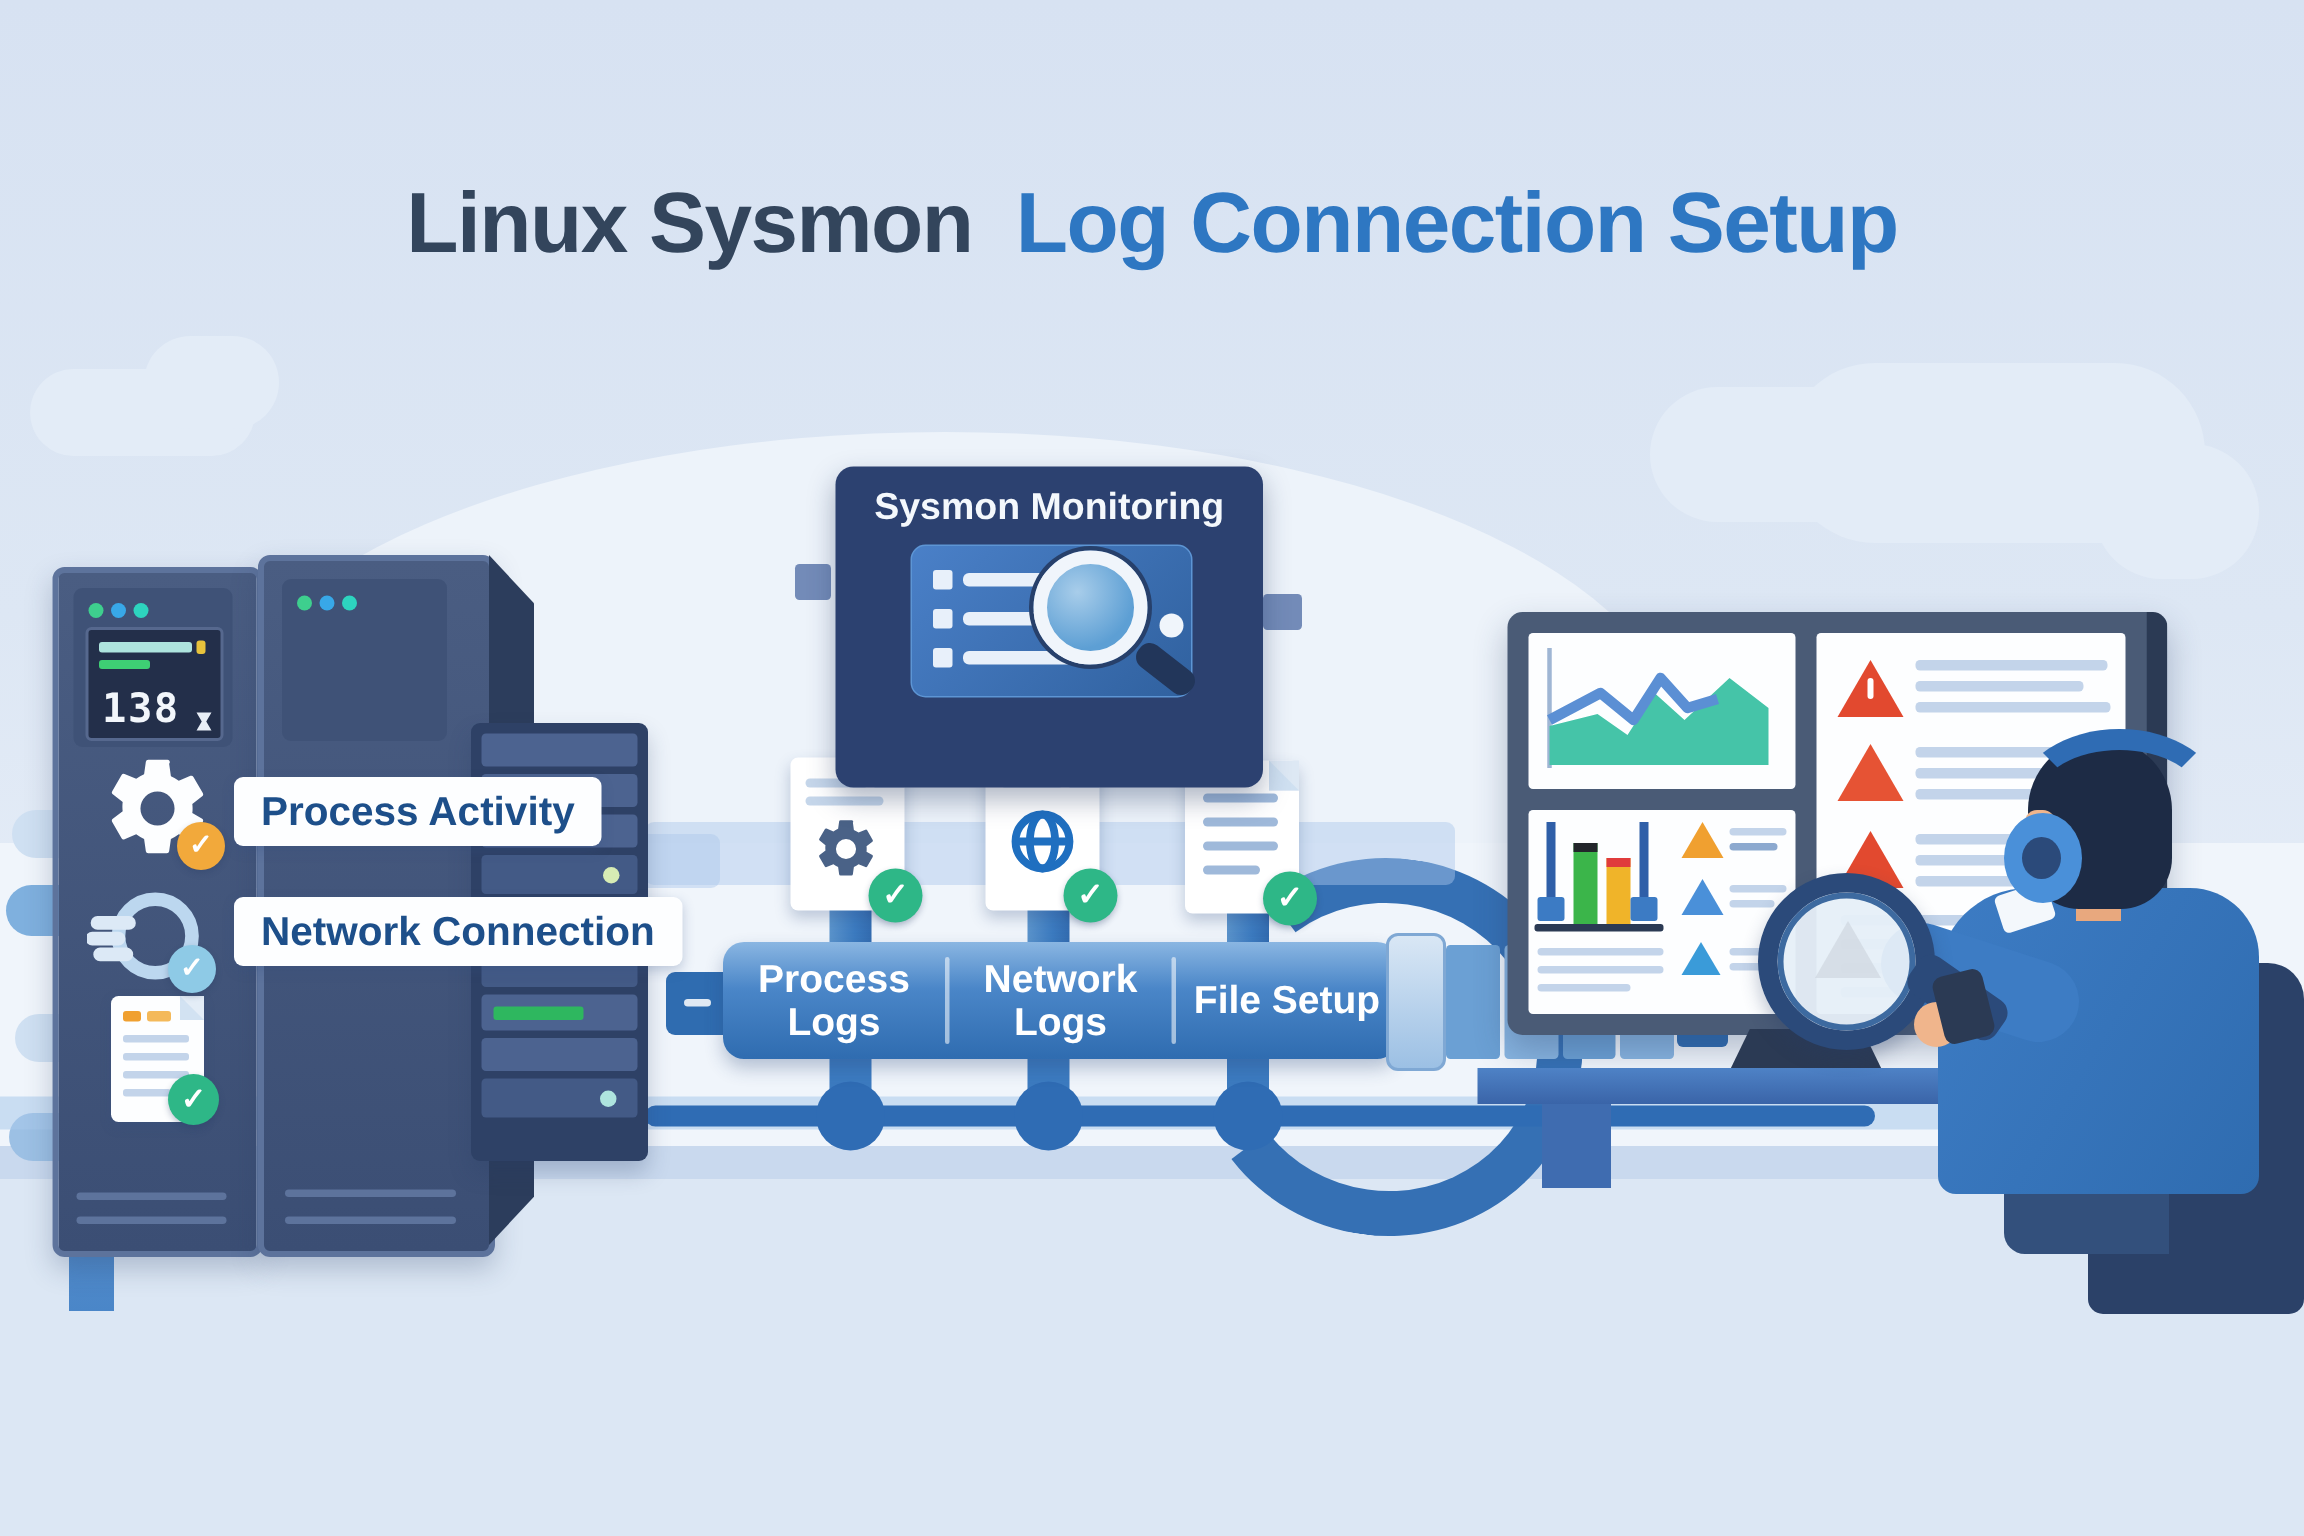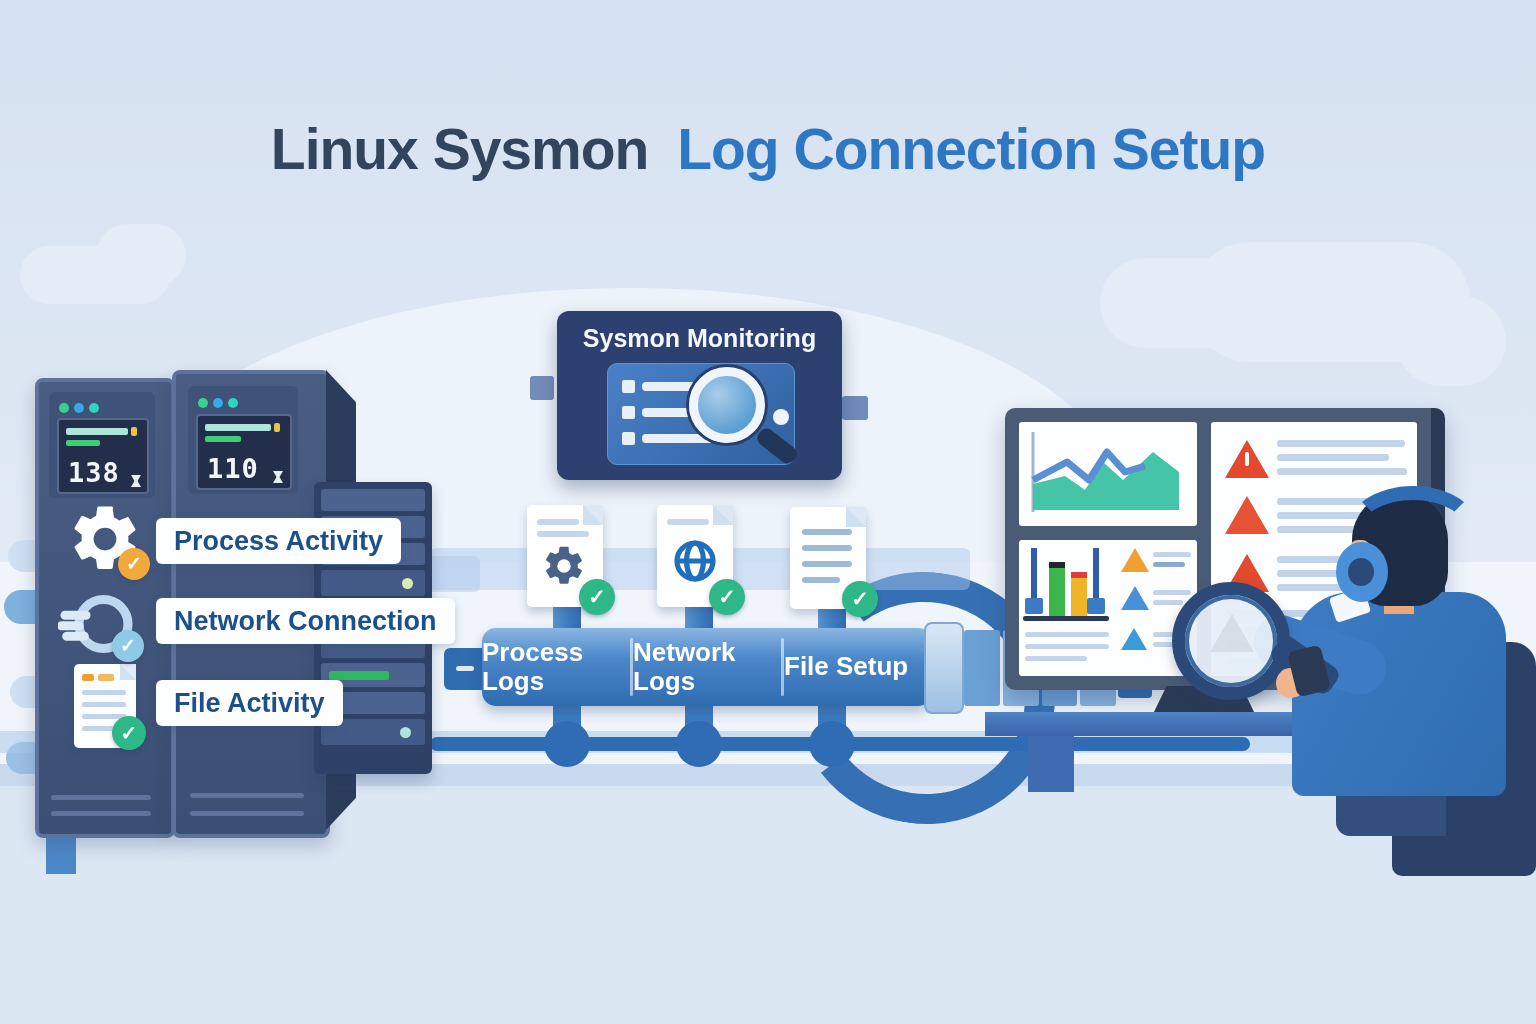--- a/index.html
+++ b/index.html
@@ -41,41 +41,41 @@
   .rack-row{background:#4c6390;border-radius:3px;margin-bottom:5px;position:relative;}
 
   
   .evt-label{height:46px;line-height:46px;padding:0 18px;background:#fdfeff;border-radius:6px;
              color:#1d4f8a;font-size:27px;font-weight:bold;box-shadow:0 3px 8px rgba(50,80,130,.25);
              z-index:30;white-space:nowrap;}
   .badge{border-radius:50%;color:#fff;font-weight:bold;text-align:center;z-index:31;
          box-shadow:0 2px 4px rgba(40,60,100,.3);}
 
   
-  .sysmon-panel{left:557px;top:311px;width:285px;height:169px;background:#2c4170;border-radius:12px;
+  .sysmon-panel{left:557px;top:311px;width:285px;height:214px;background:#2c4170;border-radius:12px;
                 box-shadow:0 8px 18px rgba(30,50,90,.35);z-index:25;}
   .sysmon-title{top:13px;left:0;width:100%;text-align:center;color:#f4f8fc;font-size:25px;font-weight:bold;}
   .sysmon-card{left:50px;top:52px;width:186px;height:100px;border-radius:10px;
                background:linear-gradient(135deg,#4a80c8,#30619f);border:1px solid #5d95d4;}
   .list-sq{width:13px;height:13px;background:#e8f0fa;border-radius:2px;}
   .list-ln{height:9px;background:#e8f0fa;border-radius:4px;}
   .deco-sq{background:#3f5e9b;border-radius:3px;z-index:24;}
 
   
   .doc{width:76px;height:102px;background:#fff;border-radius:5px;box-shadow:0 5px 10px rgba(50,80,130,.28);z-index:24;}
   .doc-fold{right:0;top:0;width:0;height:0;border-left:20px solid #cfe0f1;border-top:20px solid #dde8f4;
             border-bottom:0 solid transparent;}
   .doc-ln{background:#c5d6ea;border-radius:3px;height:6px;}
 
   
   .vpipe{width:28px;background:linear-gradient(90deg,#5b94cc,#3c7bc0 60%,#336cb0);z-index:5;}
   .pipeline{left:482px;top:628px;width:450px;height:78px;border-radius:14px;z-index:9;
             background:linear-gradient(180deg,#8ab6e2 0%,#4a86c8 40%,#2f6cb0 100%);
             box-shadow:0 6px 12px rgba(40,70,120,.3);display:flex;align-items:center;}
-  .pipe-seg{flex:1;color:#fff;font-size:26px;font-weight:bold;line-height:1.12;}
+  .pipe-seg{flex:1;text-align:center;color:#fff;font-size:26px;font-weight:bold;line-height:1.12;}
   .pipe-div{width:3px;height:58px;background:rgba(255,255,255,.55);border-radius:2px;}
   .pipe-capL{left:444px;top:648px;width:44px;height:42px;background:#2f6cb0;border-radius:6px;z-index:9;}
   .coupling{left:924px;top:622px;width:40px;height:92px;border-radius:8px;z-index:9;
             background:linear-gradient(180deg,#d9e7f5,#9cc0e4);border:2px solid #7fa8d4;box-sizing:border-box;}
   .seg-pipe{left:964px;top:630px;width:152px;height:76px;display:flex;gap:3px;z-index:7;}
   .seg-pipe div{flex:1;border-radius:3px;}
   .pipe-capR{left:1118px;top:640px;width:34px;height:58px;background:#2f6cb0;border-radius:4px;z-index:7;}
   .pipe-thin{left:1150px;top:650px;width:46px;height:38px;background:#3c7bc0;z-index:7;}
   .loop-ring{left:795px;top:572px;width:200px;height:192px;border-radius:50%;z-index:3;
              border:30px solid #3570b4;border-left-color:transparent;transform:rotate(8deg);}
@@ -186,29 +186,20 @@
     </div>
     <div class="slotline" style="position:absolute;left:12px;bottom:34px;width:100px;"></div>
     <div class="slotline" style="position:absolute;left:12px;bottom:18px;width:100px;"></div>
   </div>
 
   <div class="abs server" style="left:172px;top:370px;width:150px;height:460px;">
     <div class="screen" style="position:absolute;left:12px;top:12px;width:110px;height:108px;">
       <div style="position:absolute;left:10px;top:8px;">
         <span class="dot" style="background:#3ecf8e;"></span><span class="dot" style="background:#38a8e8;"></span><span class="dot" style="background:#2dd4bf;"></span>
       </div>
-      <div class="screen-inner" style="position:absolute;left:8px;top:28px;width:92px;height:72px;">
-        <div class="bar" style="position:absolute;left:7px;top:8px;width:66px;height:7px;background:#aee4de;"></div>
-        <div class="bar" style="position:absolute;left:76px;top:7px;width:6px;height:9px;background:#e8c33c;"></div>
-        <div class="bar" style="position:absolute;left:7px;top:20px;width:36px;height:6px;background:#3ecf74;"></div>
-        <div class="srv-num" style="position:absolute;left:9px;bottom:4px;">110</div>
-        <svg style="position:absolute;right:5px;bottom:4px;" width="14" height="14" viewBox="0 0 14 14">
-            <path d="M2 1h10L8.5 7 12 13H2l3.5-6z" fill="#e8eef6"></path>
-          </svg>
-      </div>
     </div>
     <div class="slotline" style="position:absolute;left:14px;bottom:36px;width:114px;"></div>
     <div class="slotline" style="position:absolute;left:14px;bottom:18px;width:114px;"></div>
   </div>
   <div class="abs server-side" style="left:326px;top:370px;width:30px;height:460px;"></div>
 
   <div class="abs rack">
     <div class="rack-row" style="height:22px;"></div>
     <div class="rack-row" style="height:22px;">
         <div class="bar" style="position:absolute;left:8px;top:7px;width:34px;height:8px;background:#8ee6a8;"></div>
@@ -250,21 +241,20 @@
   <div class="abs" style="left:74px;top:664px;width:62px;height:84px;background:#fdfeff;border-radius:5px;z-index:30;box-shadow:0 3px 7px rgba(50,80,130,.25);">
     <div style="position:absolute;right:0;top:0;border-left:16px solid #d2e2f2;border-top:16px solid #e4edf7;"></div>
     <div class="bar" style="position:absolute;left:8px;top:10px;width:12px;height:7px;background:#f0a030;"></div>
     <div class="bar" style="position:absolute;left:24px;top:10px;width:16px;height:7px;background:#f4b95a;"></div>
     <div class="bar" style="position:absolute;left:8px;top:26px;width:44px;height:5px;background:#c3d4ea;"></div>
     <div class="bar" style="position:absolute;left:8px;top:38px;width:44px;height:5px;background:#c3d4ea;"></div>
     <div class="bar" style="position:absolute;left:8px;top:50px;width:44px;height:5px;background:#c3d4ea;"></div>
     <div class="bar" style="position:absolute;left:8px;top:62px;width:32px;height:5px;background:#c3d4ea;"></div>
   </div>
   <div class="abs badge" style="left:112px;top:716px;width:34px;height:34px;line-height:34px;font-size:20px;background:#2eb787;"><span>✓</span></div>
-  <div class="abs evt-label" style="left:156px;top:680px;">File Activity</div>
 
   <div class="abs deco-sq" style="left:530px;top:376px;width:24px;height:24px;opacity:.7;"></div>
   <div class="abs deco-sq" style="left:588px;top:398px;width:18px;height:18px;opacity:.45;"></div>
   <div class="abs deco-sq" style="left:842px;top:396px;width:26px;height:24px;opacity:.7;"></div>
   <div class="abs deco-sq" style="left:800px;top:446px;width:20px;height:20px;opacity:.45;"></div>
   <div class="abs sysmon-panel">
     <div class="abs sysmon-title">Sysmon Monitoring</div>
     <div class="abs sysmon-card">
       <div class="list-sq abs" style="left:14px;top:16px;"></div>
         <div class="list-ln abs" style="left:34px;top:18px;width:80px;"></div>

